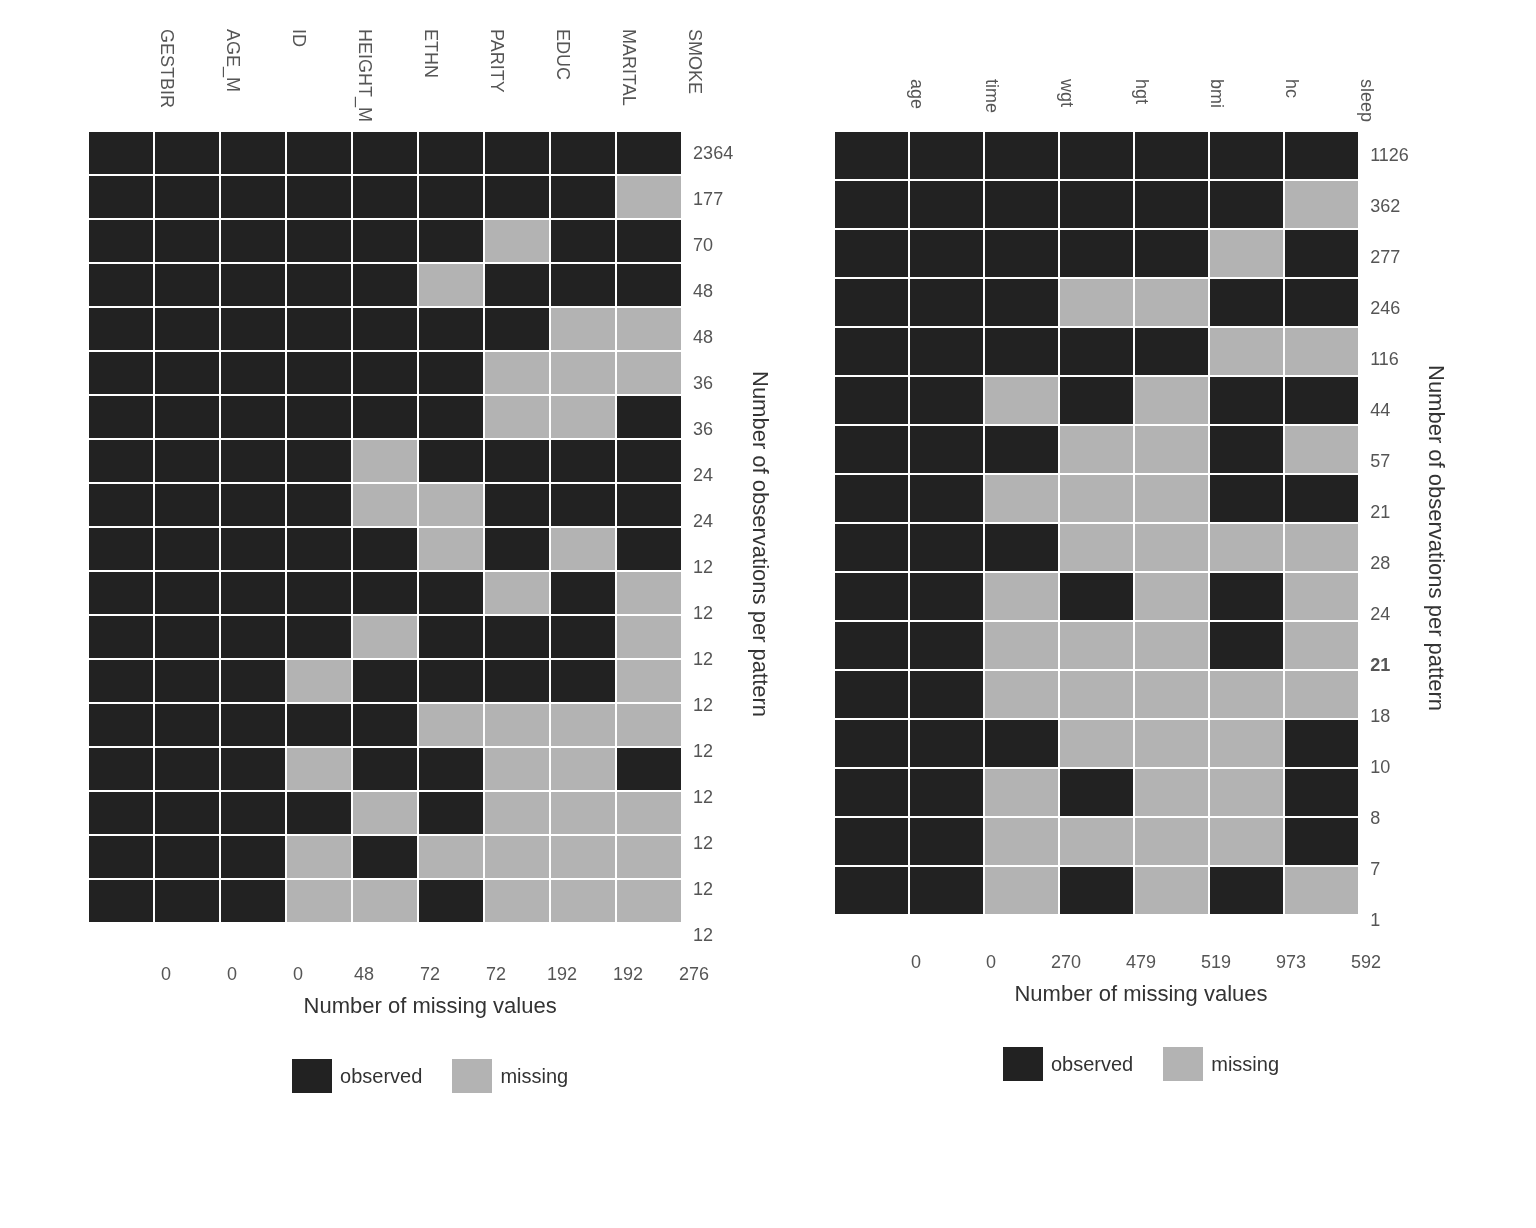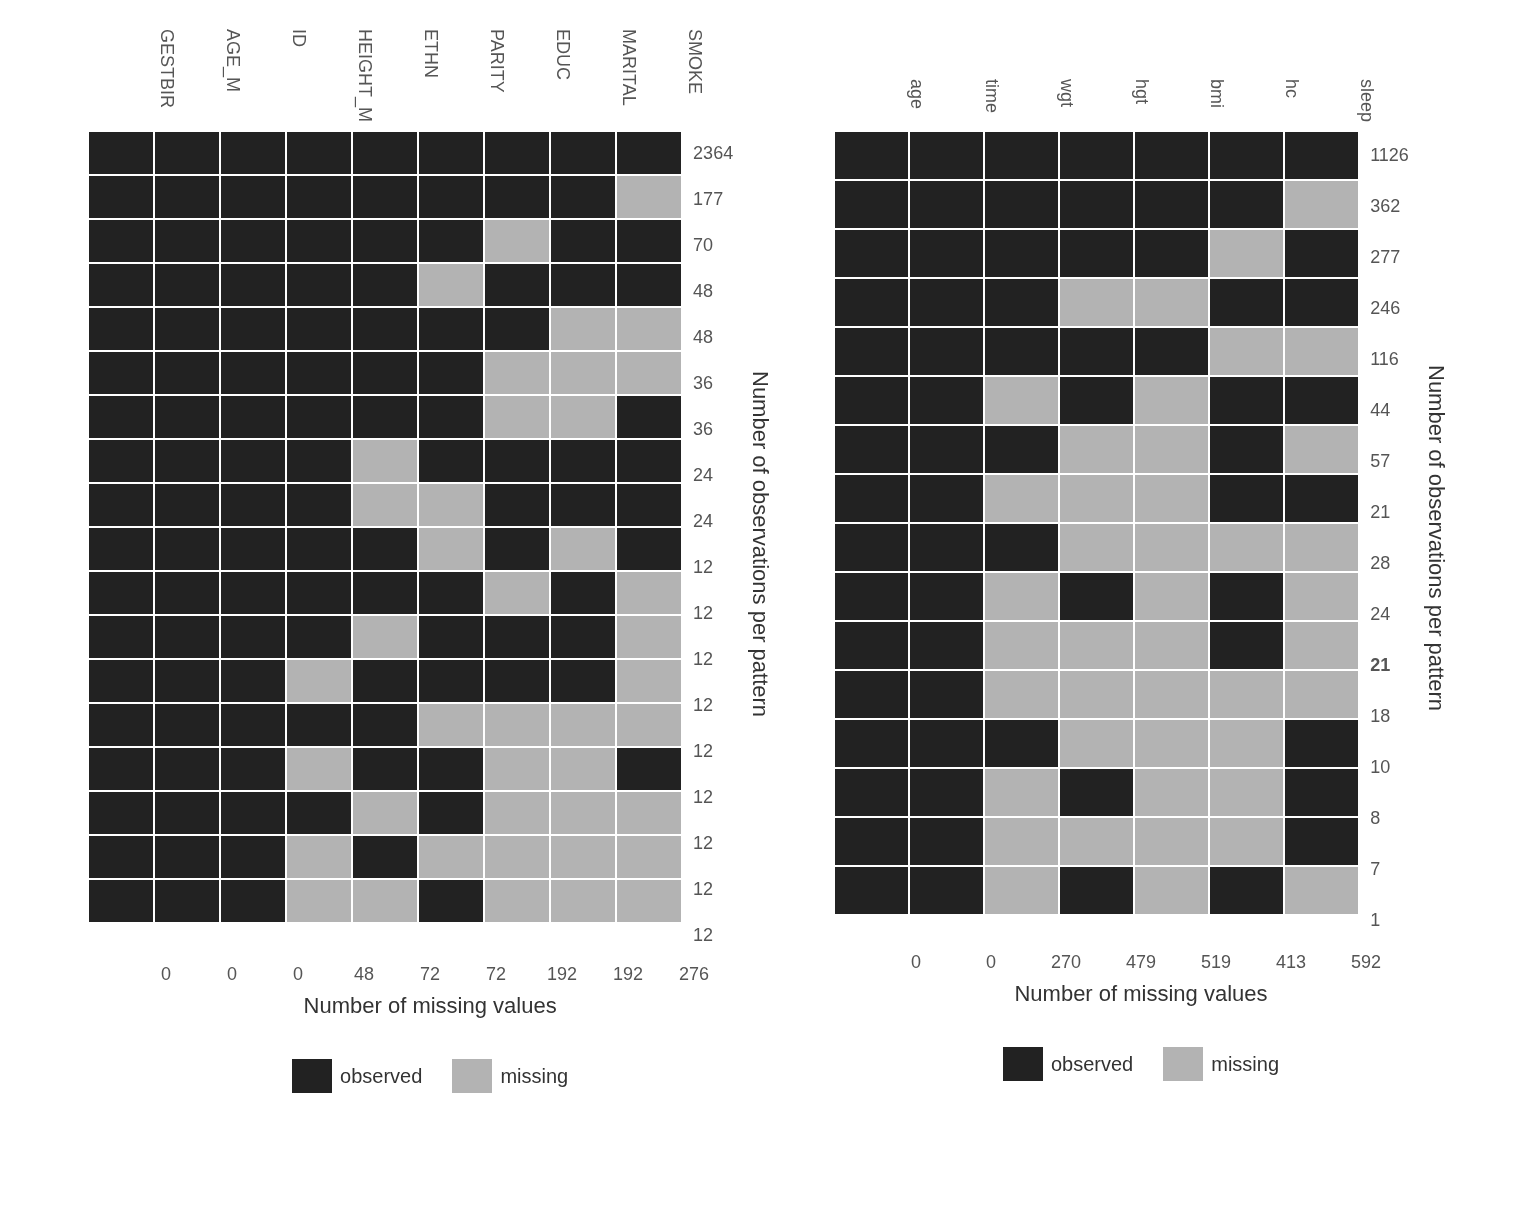--- a/index.html
+++ b/index.html
@@ -557,21 +557,21 @@
         </div>
         <div class="y-axis-label" style="height: 816px;">Number of observations per pattern</div>
       </div>
       <div class="bottom-area">
         <div class="bottom-labels">
           <div class="bottom-label" style="width: 75px;">0</div>
           <div class="bottom-label" style="width: 75px;">0</div>
           <div class="bottom-label" style="width: 75px;">270</div>
           <div class="bottom-label" style="width: 75px;">479</div>
           <div class="bottom-label" style="width: 75px;">519</div>
-          <div class="bottom-label" style="width: 75px;">413</div>
+          <div class="bottom-label" style="width: 75px;">973</div>
           <div class="bottom-label" style="width: 75px;">592</div>
         </div>
       </div>
       <div style="width: 525px; text-align: center;">
         <div class="x-axis-label">Number of missing values</div>
       </div>
       <div class="legend">
         <div class="legend-item">
           <div class="swatch obs"></div>
           <div class="legend-text">observed</div>

